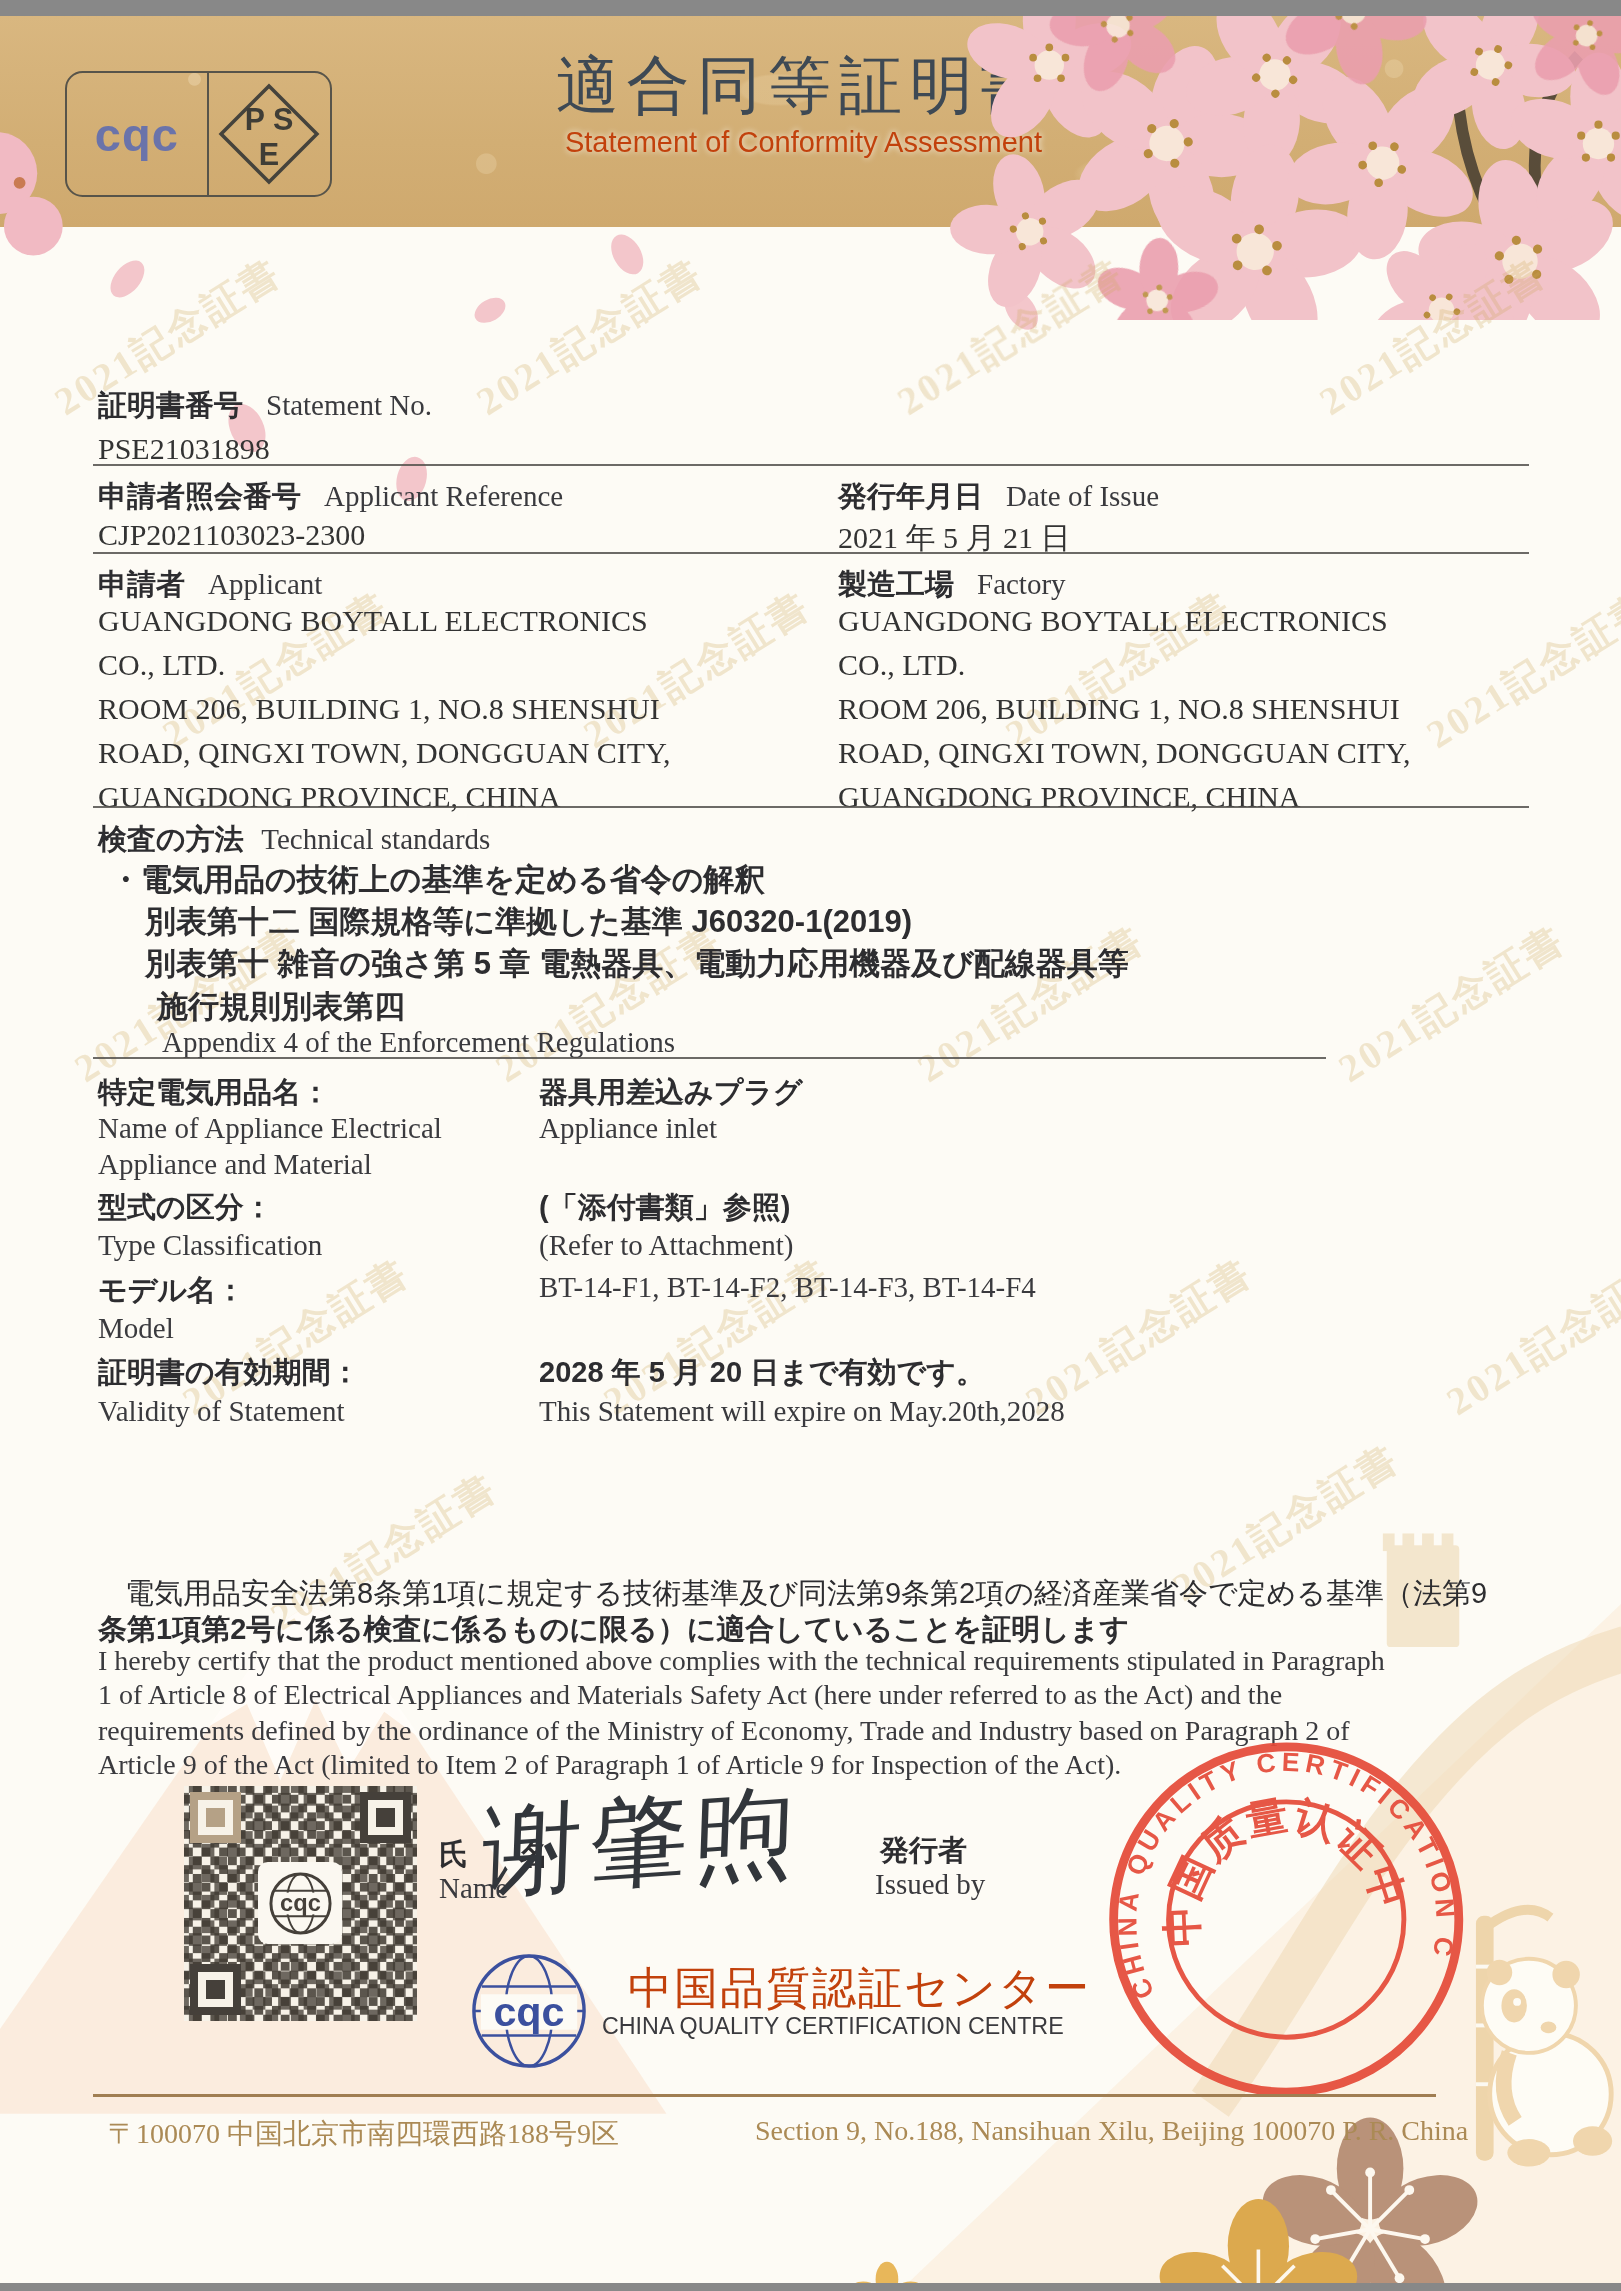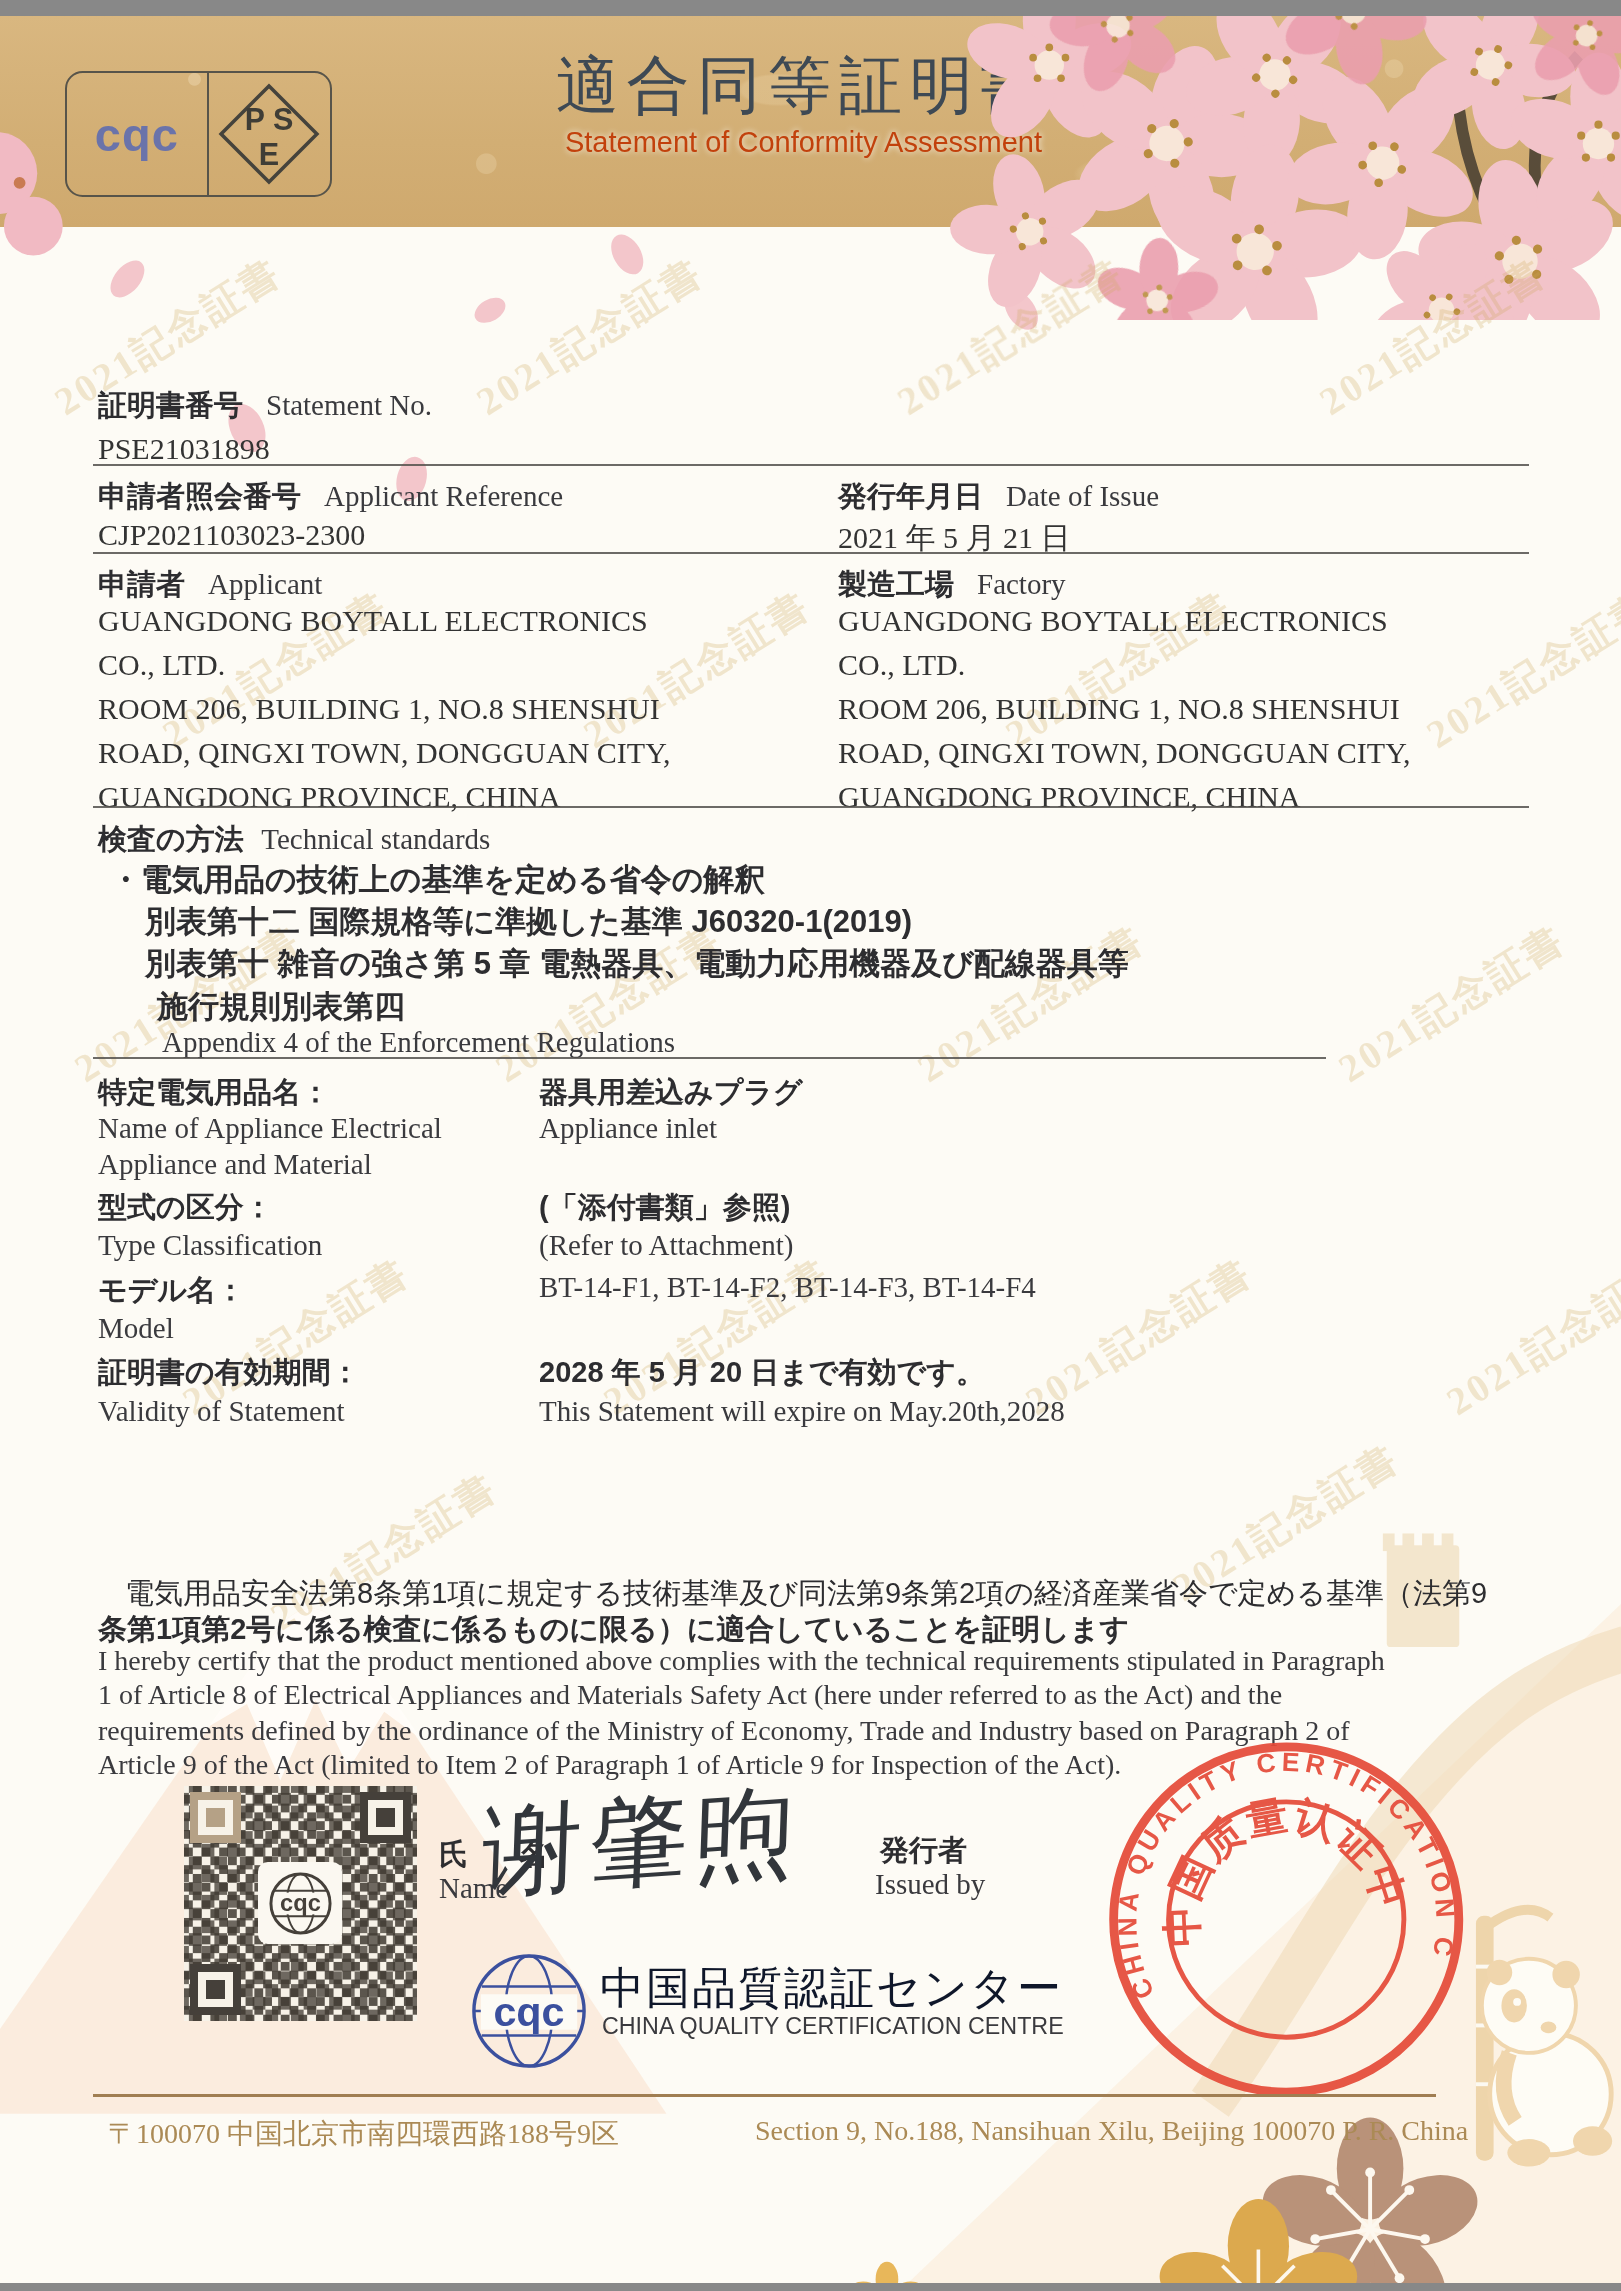--- a/index.html
+++ b/index.html
@@ -353,21 +353,21 @@
     <svg width="120" height="120" viewBox="0 0 122 122">
       <circle cx="61" cy="61" r="56" fill="none" stroke="#3b509e" stroke-width="3.5"></circle>
       <ellipse cx="61" cy="61" rx="24" ry="56" fill="none" stroke="#3b509e" stroke-width="2.5"></ellipse>
       <line x1="13" y1="36" x2="109" y2="36" stroke="#3b509e" stroke-width="2.5"></line>
       <line x1="13" y1="86" x2="109" y2="86" stroke="#3b509e" stroke-width="2.5"></line>
       <line x1="5" y1="61" x2="117" y2="61" stroke="#3b509e" stroke-width="2.5"></line>
       <rect x="12" y="44" width="98" height="36" fill="#fdfbf5"></rect>
       <text x="61" y="76" text-anchor="middle" font-family="Liberation Sans,sans-serif" font-weight="800" font-size="42" fill="#3b509e">cqc</text>
     </svg>
   </div>
-  <div class="abs" style="left:600px;top:1943px;font-size:44px;color:#0f172a;font-family:Liberation Mono, monospace;letter-spacing:2px">中国品質認証センター</div>
+  <div class="abs" style="left:628px;top:1943px;font-size:44px;color:#c2410c;font-family:Liberation Mono, monospace;letter-spacing:2px">中国品質認証センター</div>
   <div class="abs" style="left:602px;top:1996px;font-size:24.5px;color:#3a3a3e;font-family:'Liberation Sans',sans-serif;transform:scaleX(.95);transform-origin:left">CHINA QUALITY CERTIFICATION  CENTRE</div>
 
   <div class="stamp">
     <svg width="451" height="451" viewBox="0 0 460 460">
       <defs>
         <path id="arcOuter" d="M 87 286 A 153 153 0 1 1 373 286"></path>
         <path id="arcInner" d="M 140 250 A 92 92 0 1 1 320 250"></path>
       </defs>
       <circle cx="230" cy="230" r="176" fill="none" stroke="#e54a38" stroke-width="9"></circle>
       <circle cx="230" cy="230" r="120" fill="none" stroke="#e54a38" stroke-width="5"></circle>

